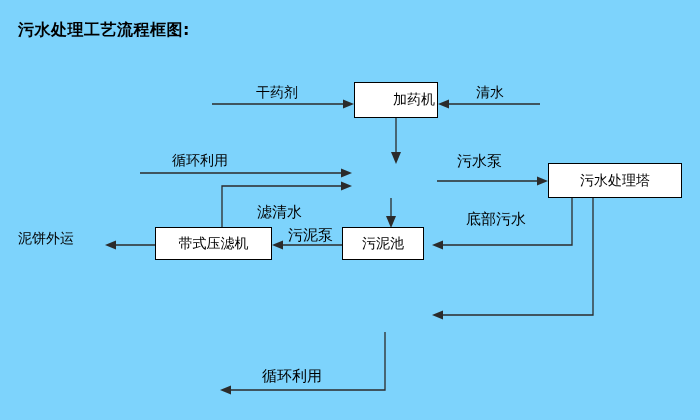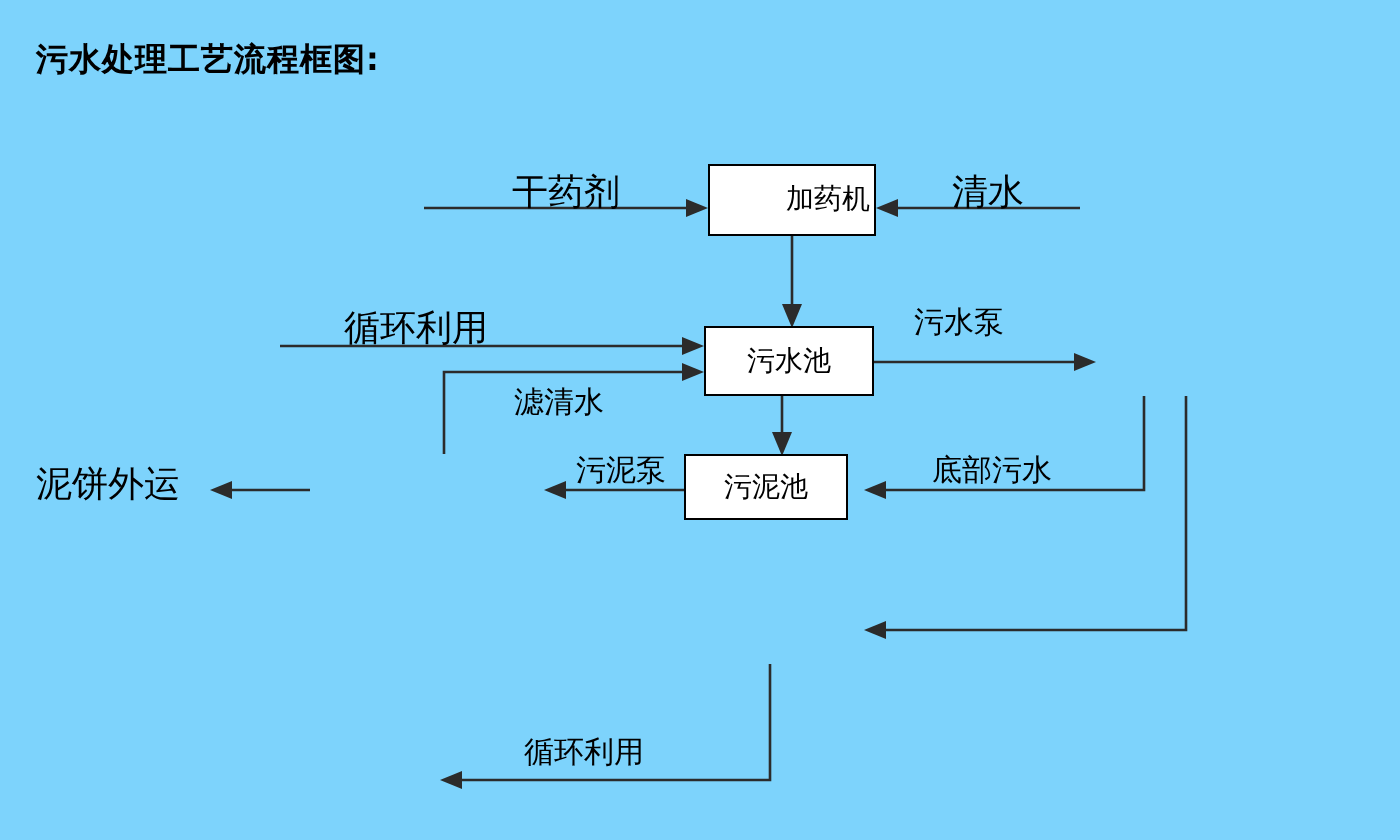--- a/index.html
+++ b/index.html
@@ -40,21 +40,21 @@
   }
   .edge-label {
     position: absolute;
     font-size: 15px;
     color: #000000;
     white-space: nowrap;
     z-index: 4;
   }
   .term-label {
     position: absolute;
-    font-size: 18px;
+    font-size: 14px;
     color: #000000;
     white-space: nowrap;
     z-index: 4;
   }
   #wires {
     position: absolute;
     left: 0;
     top: 0;
     width: 700px;
     height: 420px;
@@ -136,42 +136,45 @@
     <g>
       <path d="M 385 332 L 385 390 L 229 390"></path>
       <polygon points="220,390 231,385.5 231,394.5"></polygon>
     </g>
   </svg>
 
   <div class="node" style="left:354px; top:82px; width:84px; height:36px;padding-left:36px;">
     <span>加药机</span>
   </div>
 
-  <div class="node" style="left:352px; top:163px; width:85px; height:35px;">
-    <span>污水池</span>
+
+  <div class="node" style="left:548px; top:163px; width:134px; height:35px;">
+    <span>污水处理塔</span>
   </div>
 
-
+  <div class="node" style="left:155px; top:227px; width:117px; height:33px;">
+    <span>带式压滤机</span>
+  </div>
 
   <div class="node" style="left:342px; top:227px; width:82px; height:33px;">
     <span>污泥池</span>
   </div>
 
 
   <div class="term-label" style="left:256px; top:84px;">干药剂</div>
 
   <div class="term-label" style="left:476px; top:84px;">清水</div>
 
   <div class="term-label" style="left:172px; top:152px;">循环利用</div>
 
   <div class="term-label" style="left:18px; top:230px;">泥饼外运</div>
 
-  <div class="edge-label" style="left:257px; top:192px;">滤清水</div>
+  <div class="edge-label" style="left:257px; top:203px;">滤清水</div>
 
   <div class="edge-label" style="left:457px; top:152px;">污水泵</div>
 
   <div class="edge-label" style="left:288px; top:226px;">污泥泵</div>
 
-  <div class="edge-label" style="left:466px; top:226px;">底部污水</div>
+  <div class="edge-label" style="left:466px; top:210px;">底部污水</div>
 
   <div class="edge-label" style="left:262px; top:367px;">循环利用</div>
 
 </div>
 
 </body></html>

